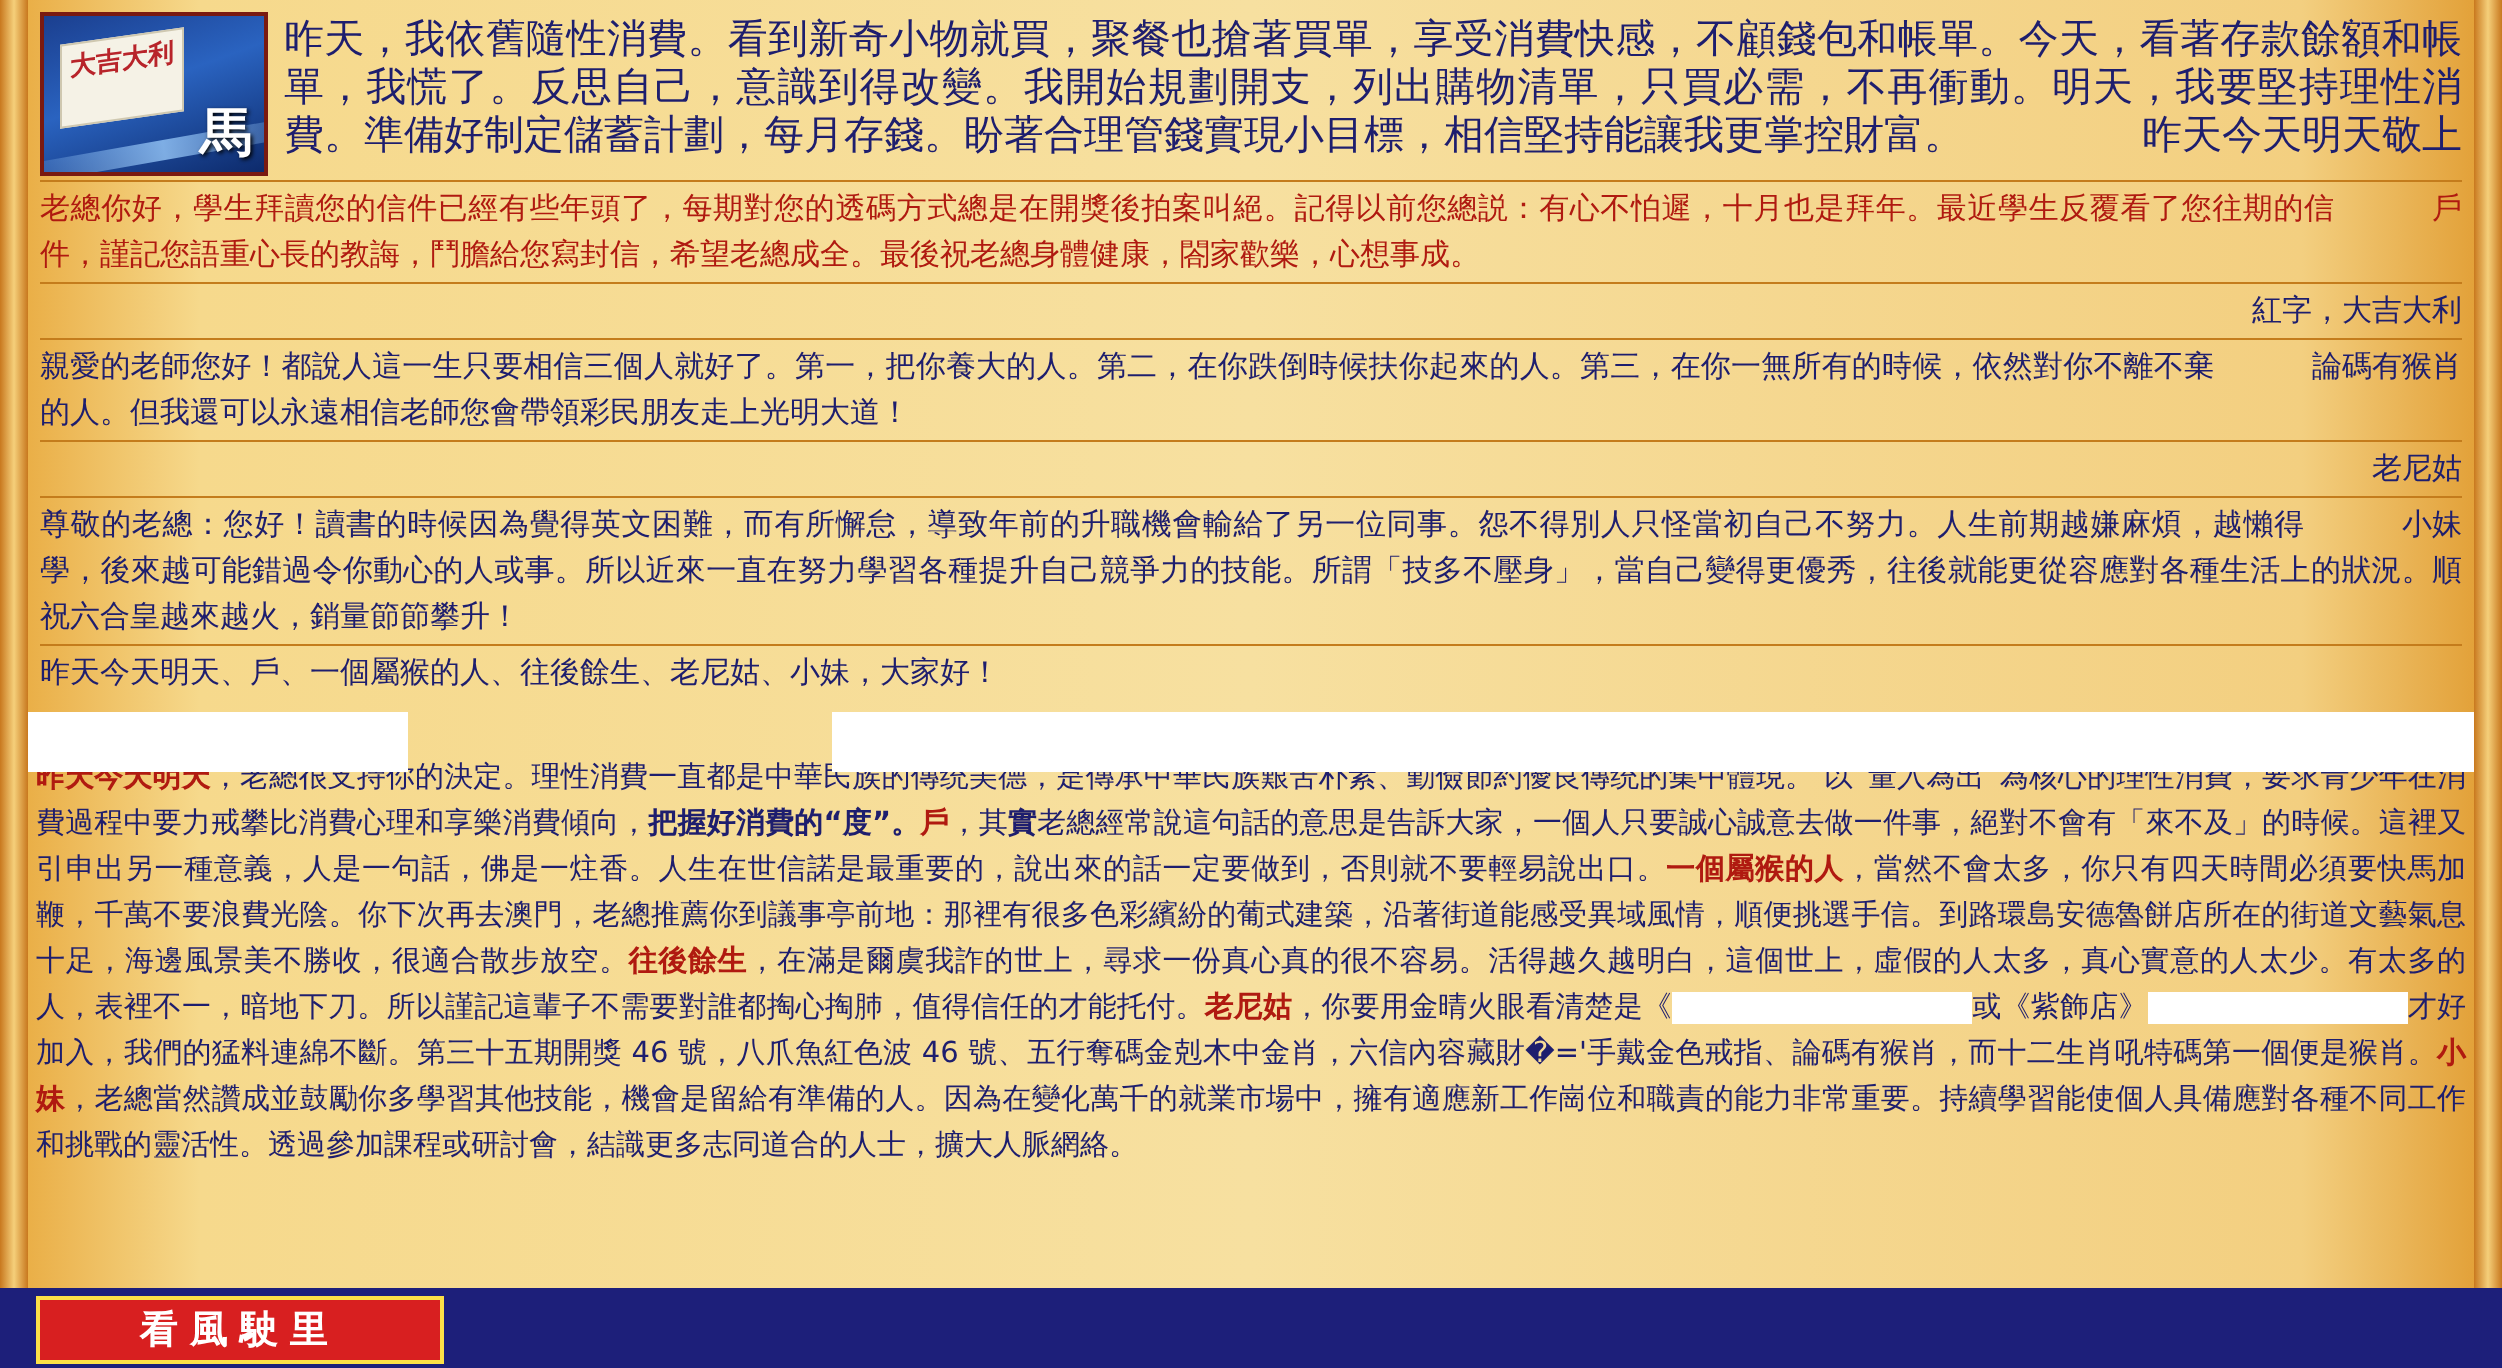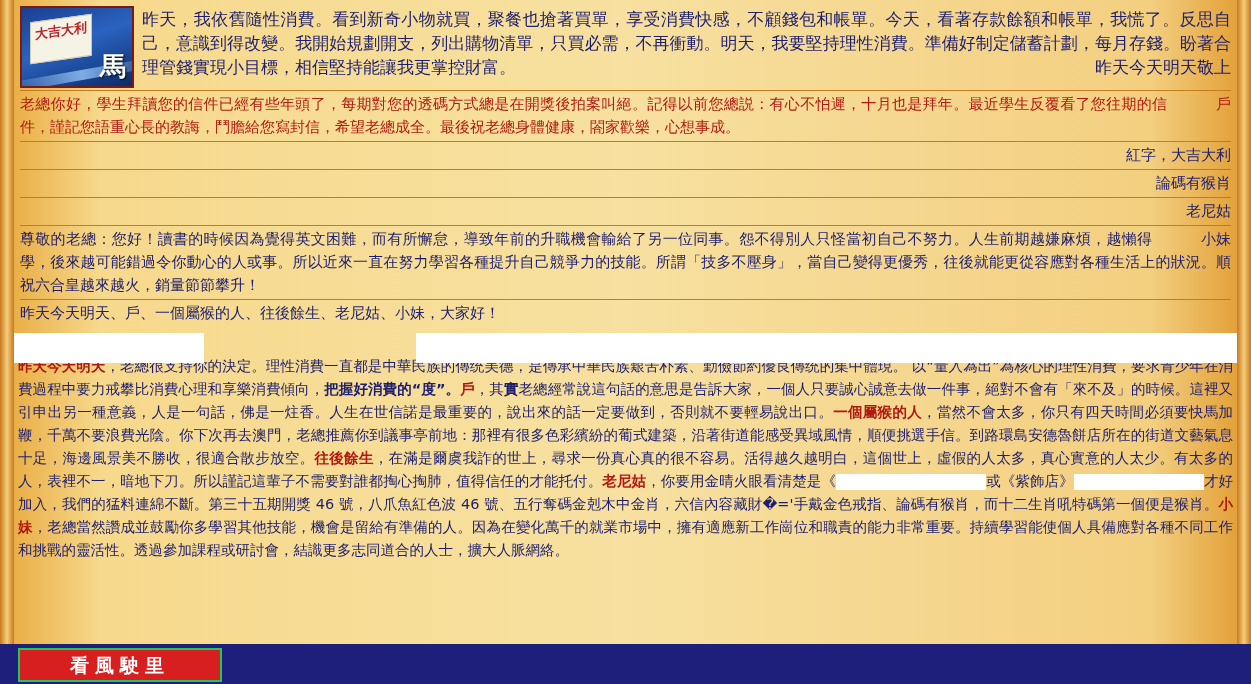--- a/index.html
+++ b/index.html
@@ -91,21 +91,21 @@
     bottom: 6px;
     width: 160px;
     height: 10px;
     background: linear-gradient(to right, rgba(255,255,255,0), #9fd0ff, rgba(255,255,255,0));
     transform: rotate(-10deg);
     opacity: .75;
   }
   .banner-text {
     flex: 1 1 auto;
     color: #1e1e6e;
-    font-size: 17px;
+    font-size: 20px;
     line-height: 24px;
     text-align: justify;
     padding-top: 1px;
   }
 
   
   .msg {
     color: #1e1e6e;
     font-size: 15px;
     line-height: 23px;
@@ -166,21 +166,21 @@
     height: 40px;
     background: #1d1f7a;
   }
   .footer-plate {
     position: absolute;
     left: 18px;
     top: 4px;
     width: 200px;
     height: 30px;
     background: #d81f20;
-    border: 2px solid #22c55e;
+    border: 2px solid #fde047;
     color: #ffffff;
     font-size: 19px;
     font-weight: bold;
     letter-spacing: 6px;
     text-align: center;
     line-height: 30px;
   }
 </style>
 </head>
 <body>
@@ -214,20 +214,21 @@
     <hr class="rule">
 
     <div class="msg">
       <span class="sign">紅字，大吉大利</span>
     </div>
     <div class="clear"></div>
     <hr class="rule">
 
     <div class="msg">
       <span class="sign">論碼有猴肖</span>
+      <span>親愛的老師您好！都說人這一生只要相信三個人就好了。第一，把你養大的人。第二，在你跌倒時候扶你起來的人。第三，在你一無所有的時候，依然對你不離不棄的人。但我還可以永遠相信老師您會帶領彩民朋友走上光明大道！</span>
     </div>
     <div class="clear"></div>
     <hr class="rule">
 
     <div class="msg">
       <span class="sign">老尼姑</span>
     </div>
     <div class="clear"></div>
     <hr class="rule">
 

